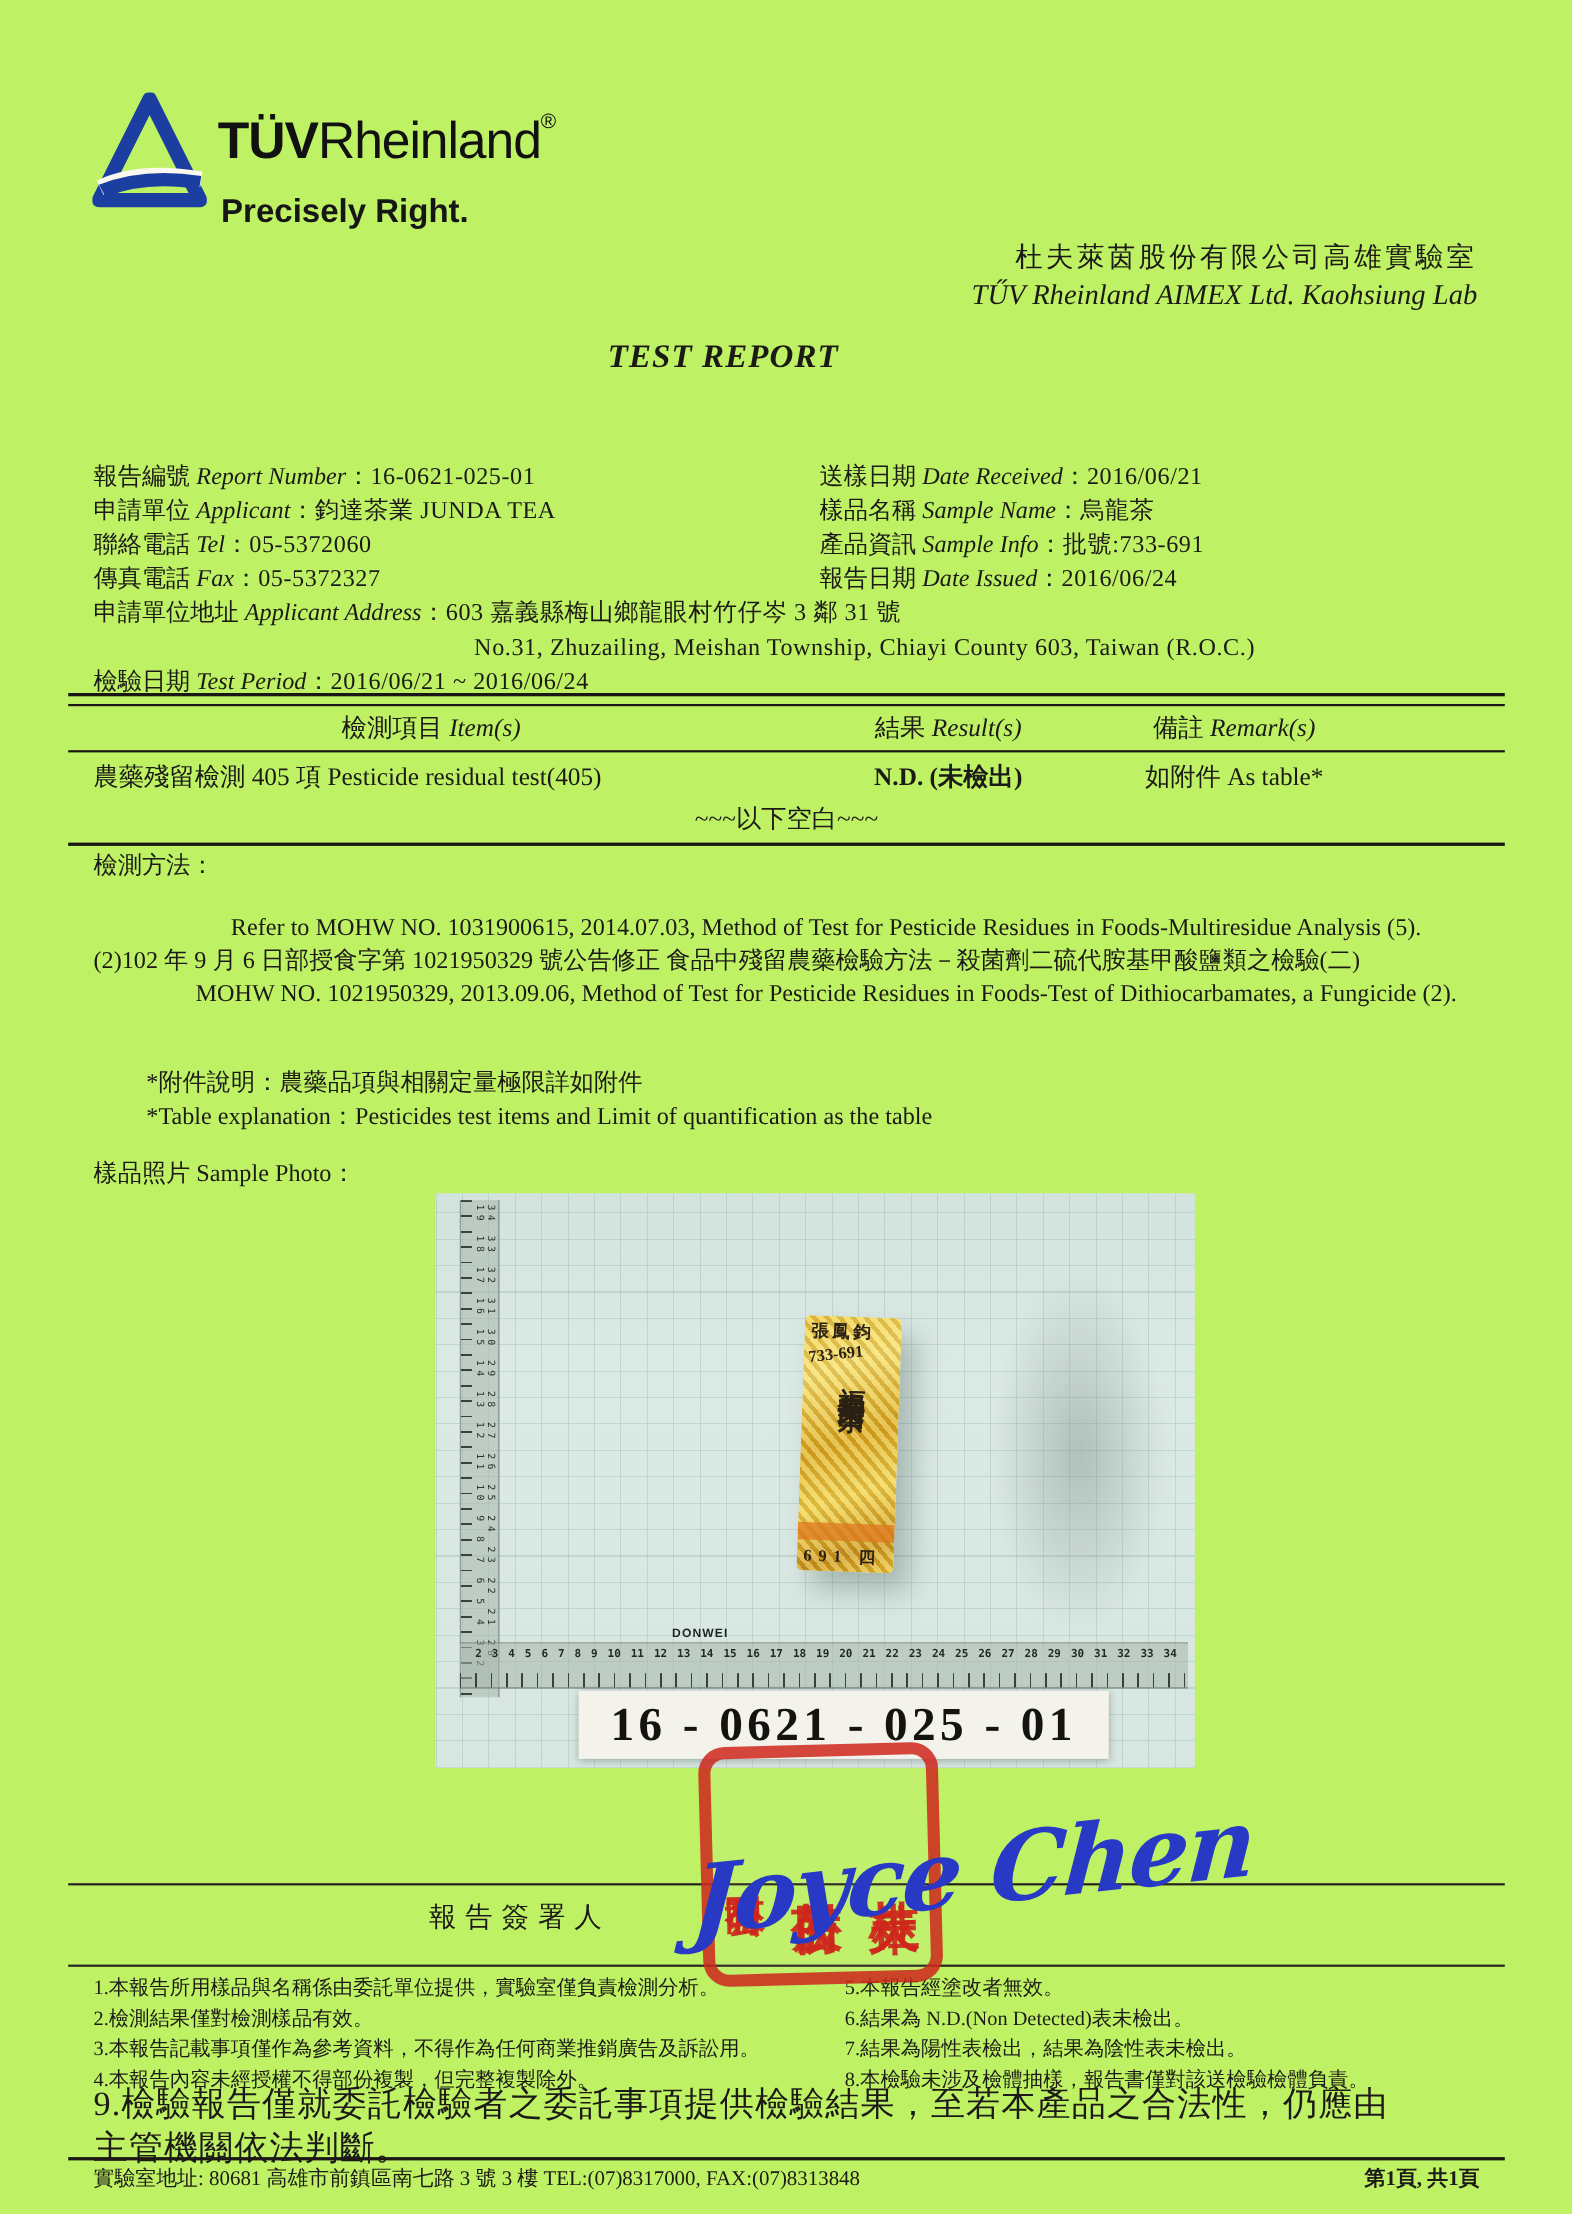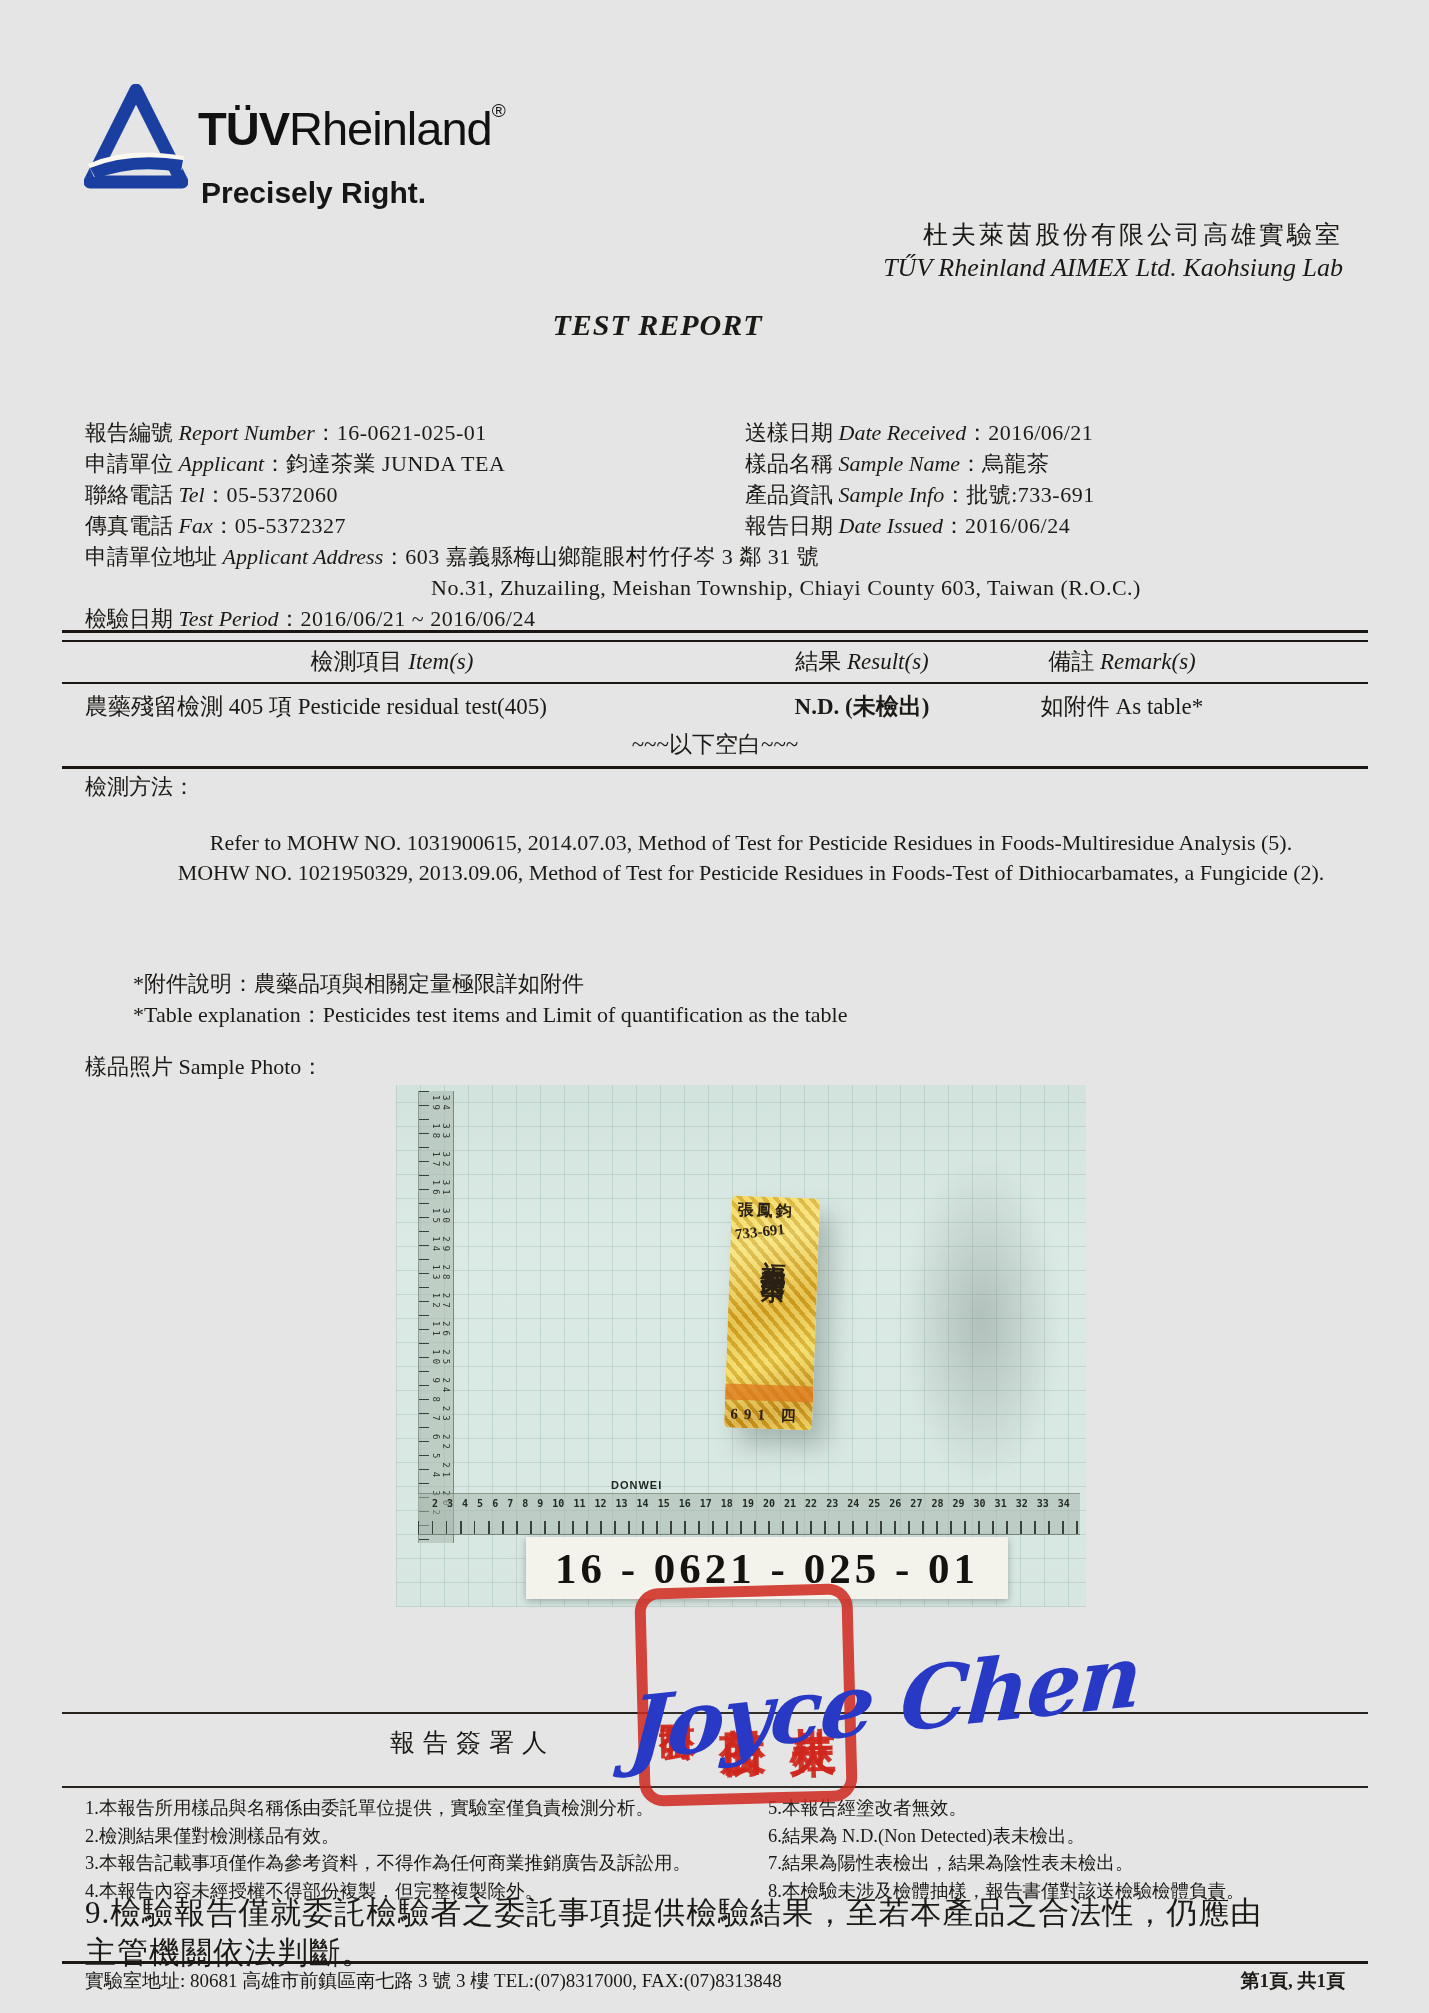--- a/index.html
+++ b/index.html
@@ -1,18 +1,18 @@
 <!DOCTYPE html>
 <html><head>
 <meta charset="utf-8">
 <style>
   html,body{margin:0;padding:0;background:#8a8a8a;}
   #page{
     position:relative;width:1429px;height:2013px;margin:0 auto;
-    background:#e5e5e5;
+    background:#bef264;
     font-family:"Liberation Serif","DejaVu Serif",serif;
     color:#1c1a16;overflow:hidden;
   }
   .it{font-style:italic;}
   
   .logo-tri{position:absolute;left:84px;top:84px;width:104px;height:108px;}
   .logo-text{position:absolute;left:198px;top:100px;font-family:"Liberation Sans","DejaVu Sans",sans-serif;font-size:47px;color:#111;letter-spacing:-1px;white-space:nowrap;}
   .logo-text .tuv{font-weight:800;}
   .logo-text .rh{font-weight:500;}
   .logo-text sup{font-size:19px;vertical-align:28px;font-weight:400;}
@@ -160,20 +160,21 @@
       <span class="cc c-res bold">N.D. (未檢出)</span>
       <span class="cc c-rem"><span>如附件</span> <span>As table*</span></span>
     </div>
     <div class="rt-blank">~~~以下空白~~~</div>
     <div class="rt-bot"></div>
   </div>
 
   <div class="methods">
     <div class="m-head">檢測方法：</div>
     <div class="m-line m-en">Refer to MOHW NO. 1031900615, 2014.07.03, Method of Test for Pesticide Residues in Foods-Multiresidue Analysis (5).</div>
+    <div class="m-line">(2)102 年 9 月 6 日部授食字第 1021950329 號公告修正 食品中殘留農藥檢驗方法－殺菌劑二硫代胺基甲酸鹽類之檢驗(二)</div>
     <div class="m-line m-en">MOHW NO. 1021950329, 2013.09.06, Method of Test for Pesticide Residues in Foods-Test  of Dithiocarbamates, a Fungicide (2).</div>
   </div>
 
   <div class="attach">
     <div>*附件說明：農藥品項與相關定量極限詳如附件</div>
     <div>*Table explanation：Pesticides test items and Limit of quantification as the table</div>
   </div>
 
   <div class="photo-caption">
     <span>樣品照片</span> <span>Sample Photo：</span>

